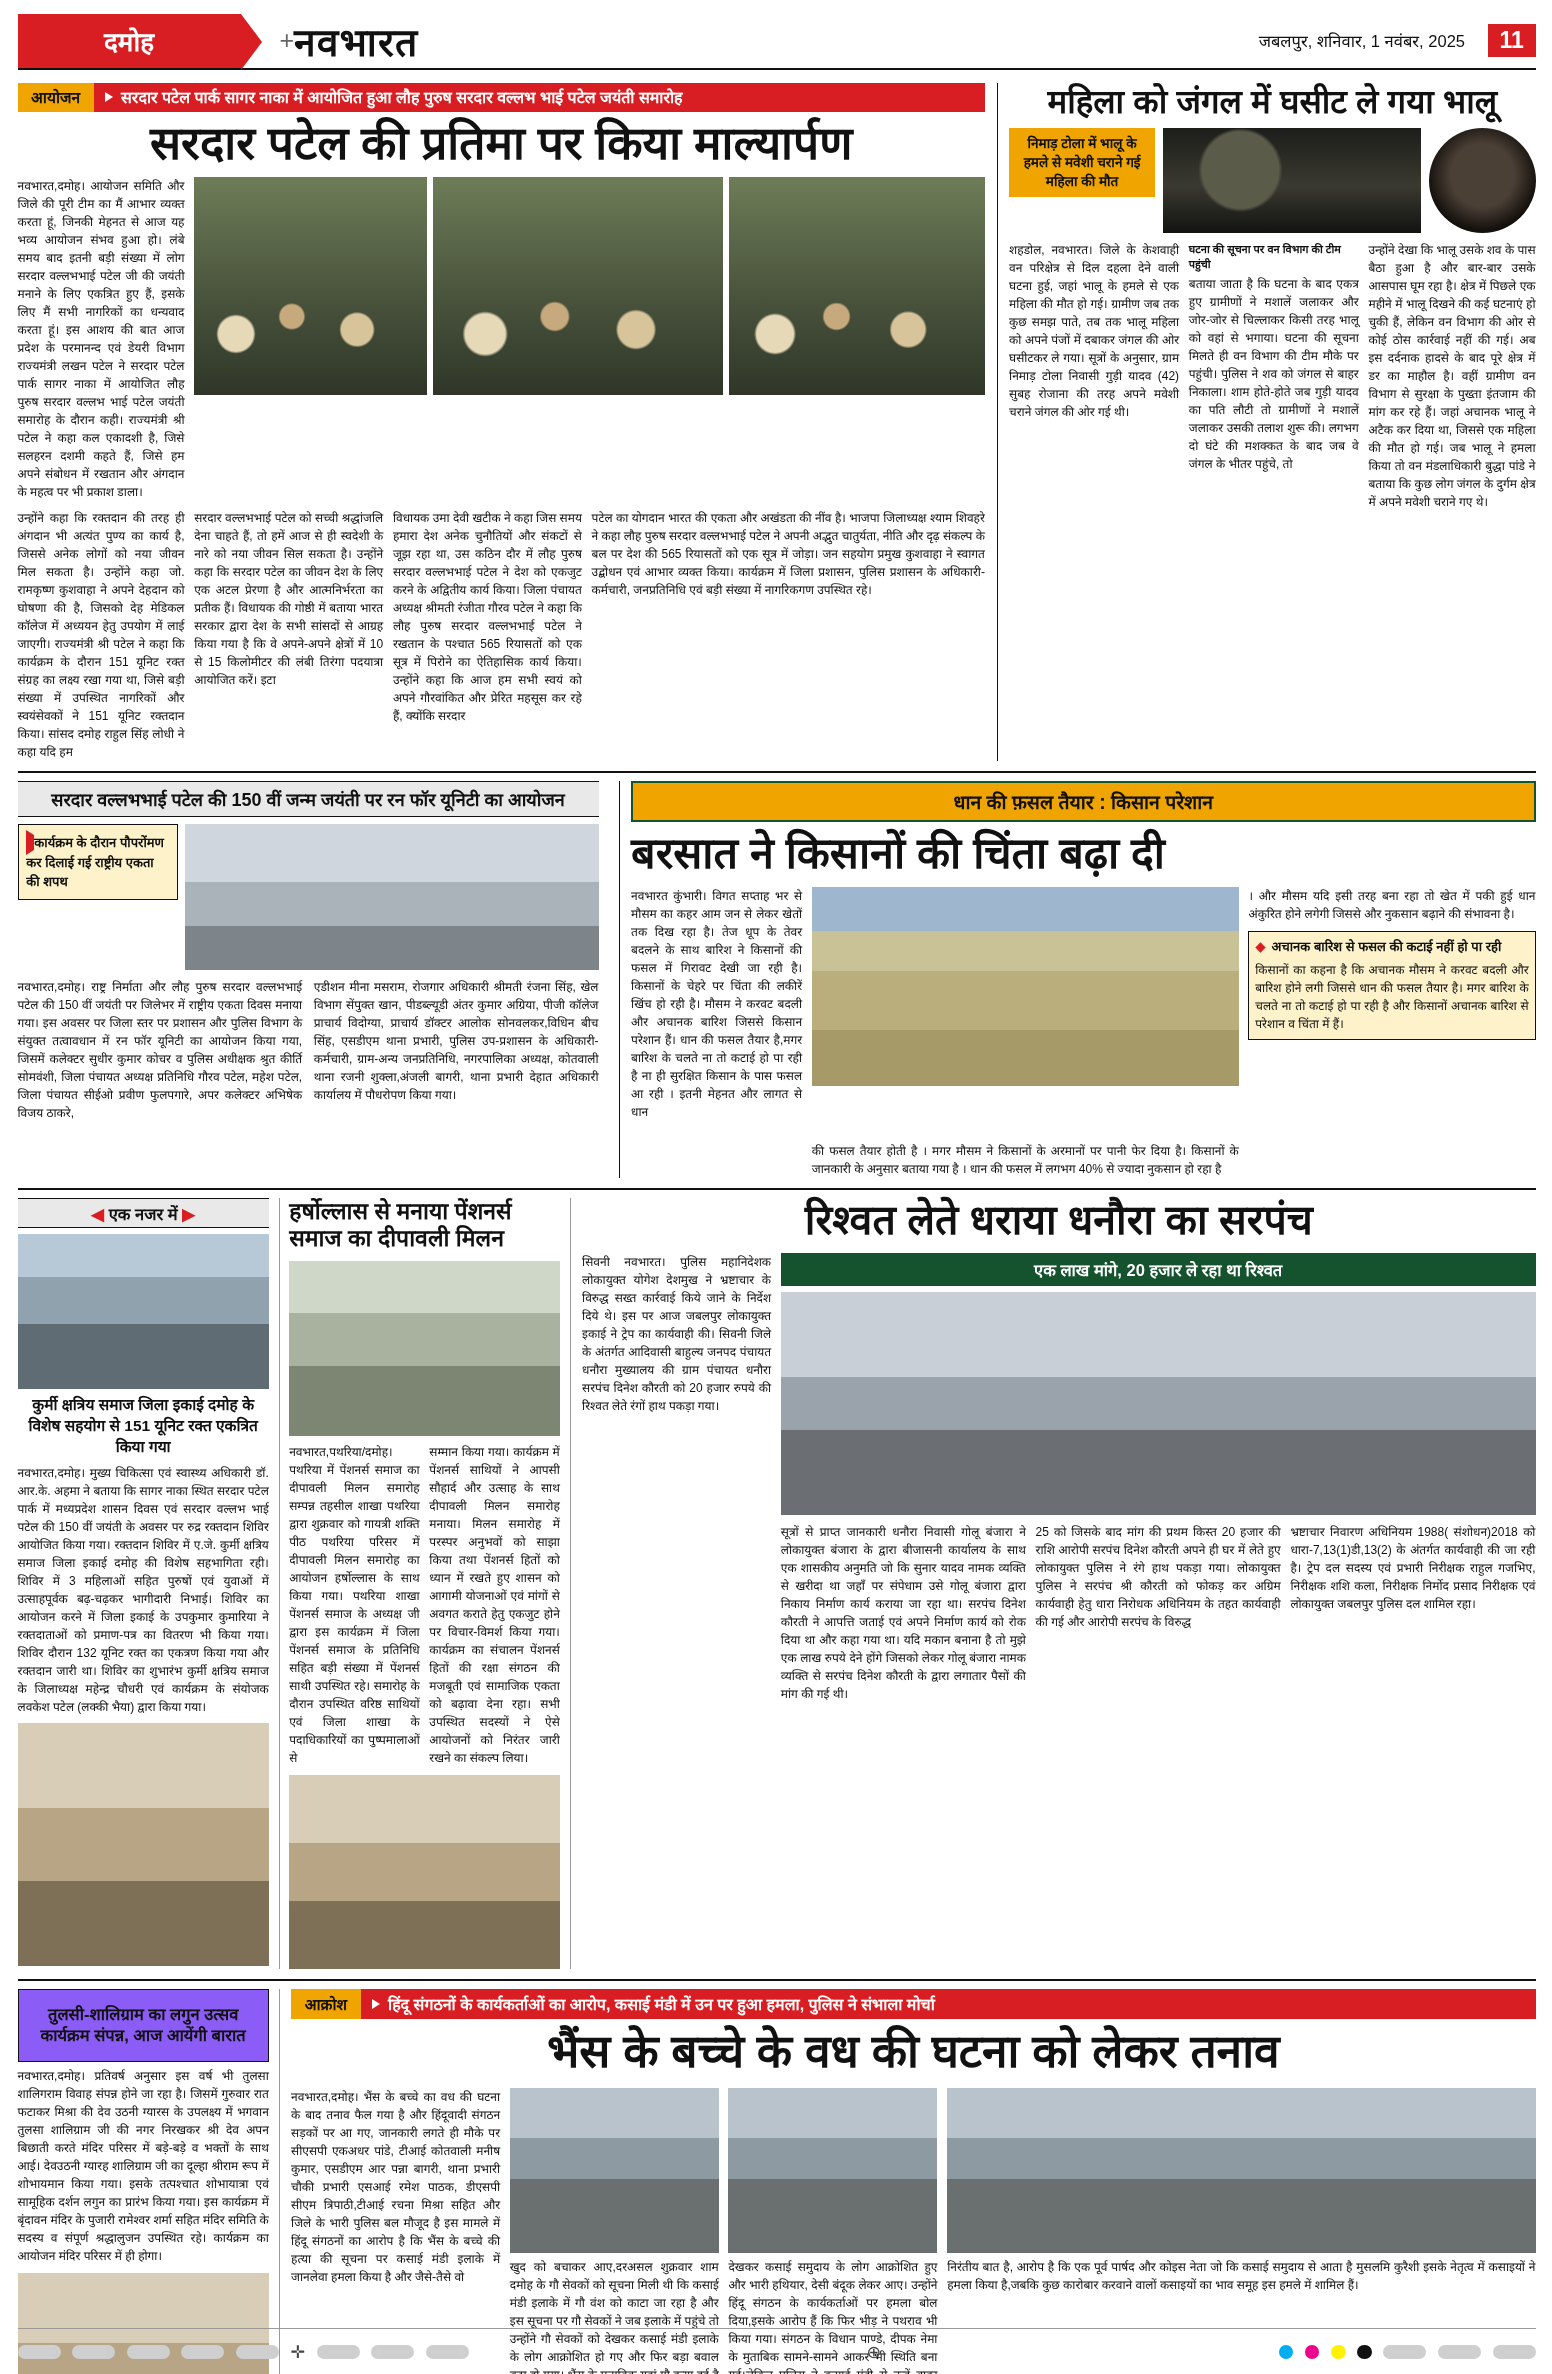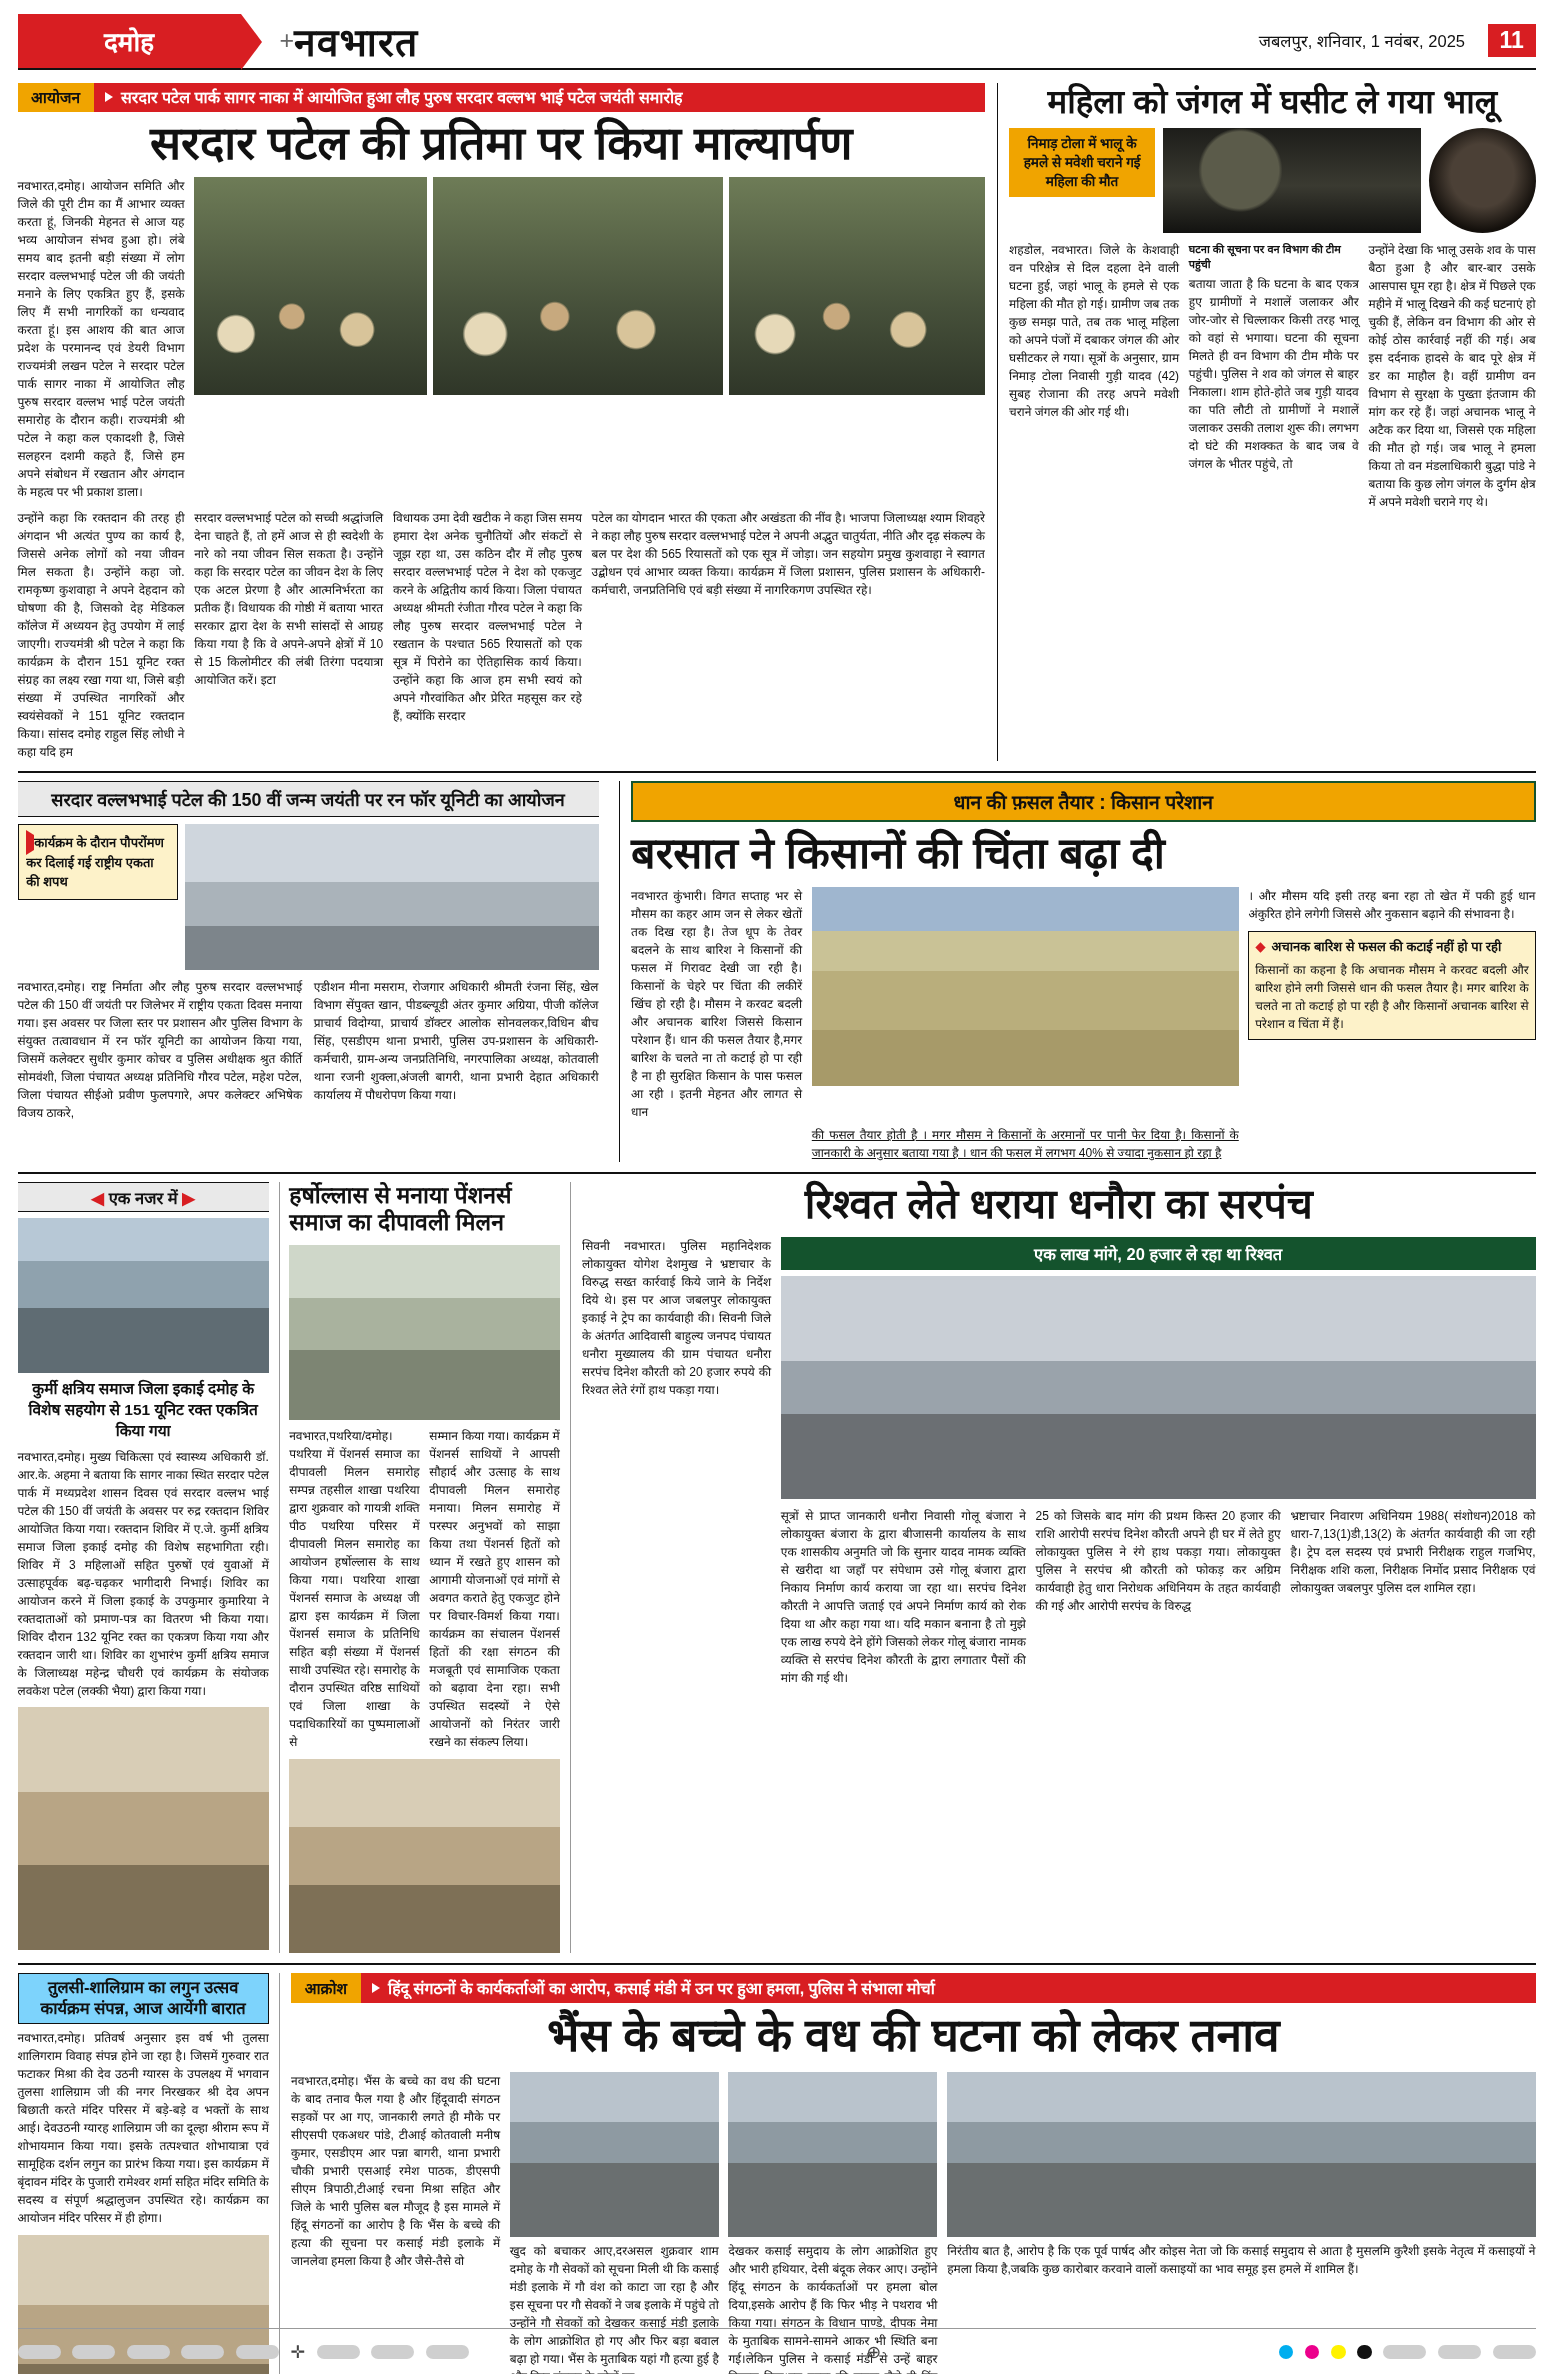--- a/index.html
+++ b/index.html
@@ -195,21 +195,21 @@
           <div class="body-txt">। और मौसम यदि इसी तरह बना रहा तो खेत में पकी हुई धान अंकुरित होने लगेगी जिससे और नुकसान बढ़ाने की संभावना है।</div>
           <div style="background:#fdf2c9; border:1px solid #111; margin-top:7.8px; padding:5.8px;">
             <div style="display:flex; gap:5.8px; align-items:flex-start;">
               <span style="color:#d81e22; font-size:13.6px;">◆</span>
               <span class="hl" style="font-size:13px; line-height:1.4;">अचानक बारिश से फसल की कटाई नहीं हो पा रही</span>
             </div>
             <div class="body-txt" style="margin-top:4.9px;">किसानों का कहना है कि अचानक मौसम ने करवट बदली और बारिश होने लगी जिससे धान की फसल तैयार है। मगर बारिश के चलते ना तो कटाई हो पा रही है और किसानों अचानक बारिश से परेशान व चिंता में हैं।</div>
           </div>
         </div>
       </div>
-      <div style="display:flex; gap:9.7px; margin-top:5px;text-decoration:underline;">
+      <div style="display:flex; gap:9.7px; margin-top:21px;">
         <div style="width:171px;"></div>
         <div style="width:427px;">
           <div class="body-txt">की फसल तैयार होती है । मगर मौसम ने किसानों के अरमानों पर पानी फेर दिया है। किसानों के जानकारी के अनुसार बताया गया है । धान की फसल में लगभग 40% से ज्यादा नुकसान हो रहा है</div>
         </div>
         <div style="flex:1;"></div>
       </div>
     </div>
   </div>
 
   <div class="hr-thick" style="margin:9.7px 0 7.8px;"></div>
@@ -266,21 +266,21 @@
         </div>
       </div>
     </div>
   </div>
 
   <div class="hr-thick" style="margin:9.7px 0 7.8px;"></div>
 
   <div style="display:flex;">
 
     <div style="width:262px; padding-right:9.7px; border-right:1px solid #999;">
-      <div style="background:#7dd3fc; border:1px solid #111; text-align:center; font-weight:bold; font-size:16.5px; padding:3px; line-height:1.3;">तुलसी-शालिग्राम का लगुन उत्सव कार्यक्रम संपन्न, आज आयेंगी बारात</div>
+      <div style="background:#8b5cf6; border:1px solid #111; text-align:center; font-weight:bold; font-size:16.5px; padding:14px; line-height:1.3;">तुलसी-शालिग्राम का लगुन उत्सव कार्यक्रम संपन्न, आज आयेंगी बारात</div>
       <div class="body-txt" style="margin-top:5.8px;">नवभारत,दमोह। प्रतिवर्ष अनुसार इस वर्ष भी तुलसा शालिगराम विवाह संपन्न होने जा रहा है। जिसमें गुरुवार रात फटाकर मिश्रा की देव उठनी ग्यारस के उपलक्ष्य में भगवान तुलसा शालिग्राम जी की नगर निरखकर श्री देव अपन बिछाती करते मंदिर परिसर में बड़े-बड़े व भक्तों के साथ आई। देवउठनी ग्यारह शालिग्राम जी का दूल्हा श्रीराम रूप में शोभायमान किया गया। इसके तत्पश्चात शोभायात्रा एवं सामूहिक दर्शन लगुन का प्रारंभ किया गया। इस कार्यक्रम में बृंदावन मंदिर के पुजारी रामेश्वर शर्मा सहित मंदिर समिति के सदस्य व संपूर्ण श्रद्धालुजन उपस्थित रहे। कार्यक्रम का आयोजन मंदिर परिसर में ही होगा।</div>
       <div class="photo tex-temple" style="height:199px; margin-top:7.8px;"></div>
     </div>
 
     <div style="flex:1; padding-left:11.6px;">
       <div class="redbar">
         <span class="ribbon-label">आक्रोश</span>
         <span class="ribbon-body">
           <span class="tri"></span>
           <span>हिंदू संगठनों के कार्यकर्ताओं का आरोप, कसाई मंडी में उन पर हुआ हमला, पुलिस ने संभाला मोर्चा</span>

